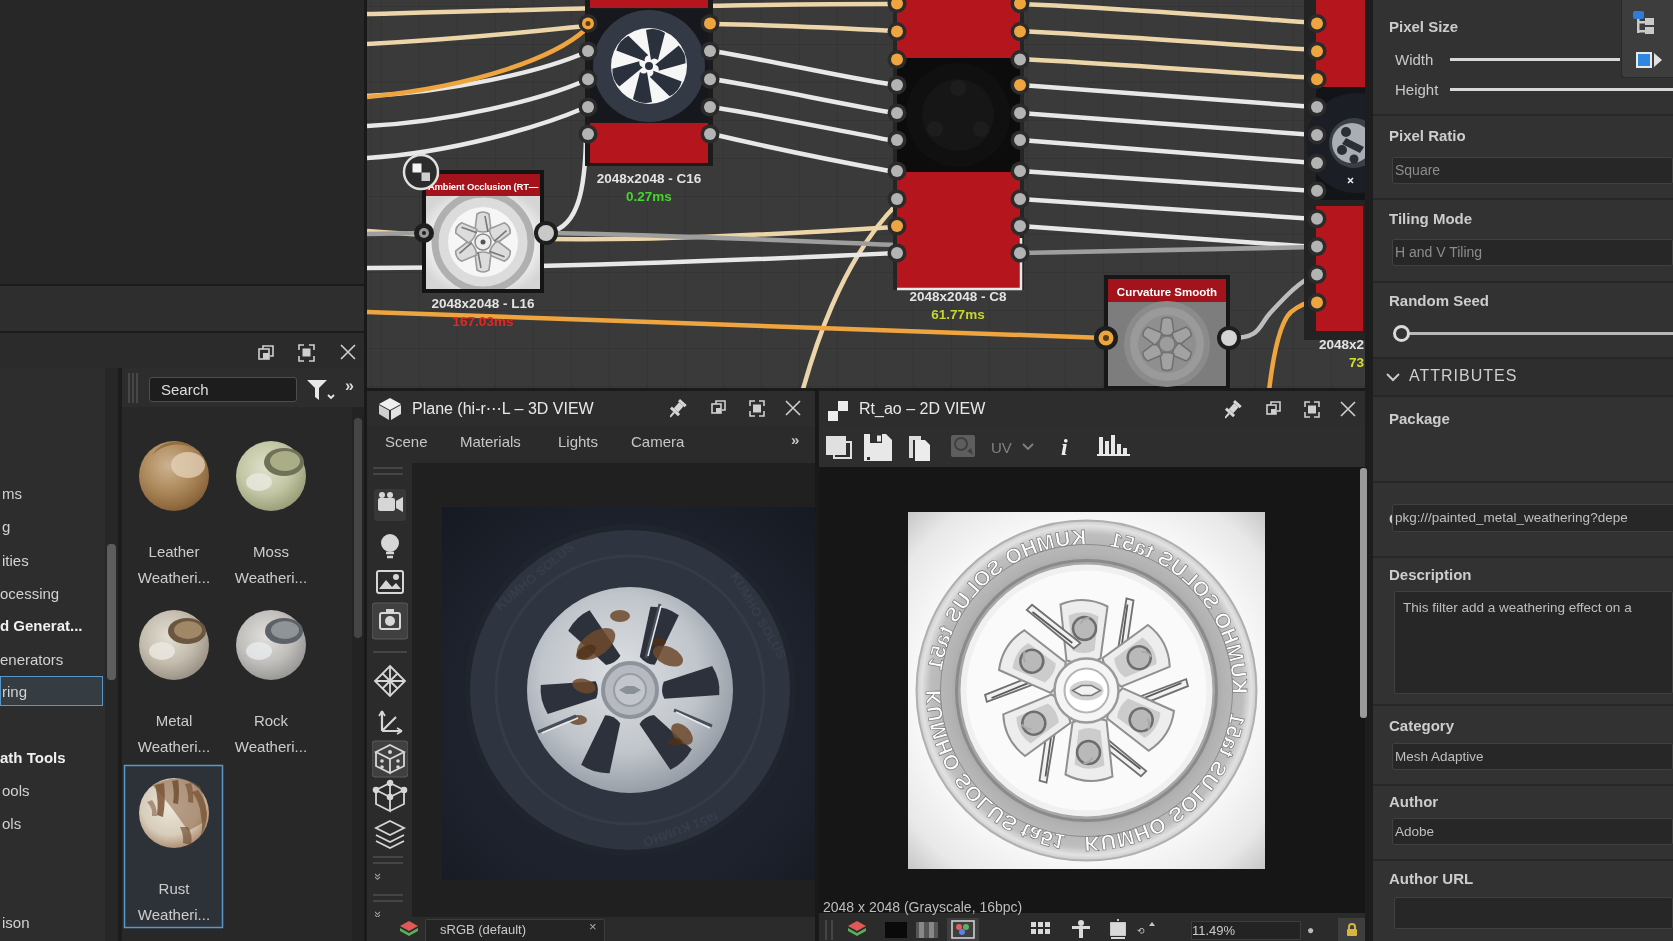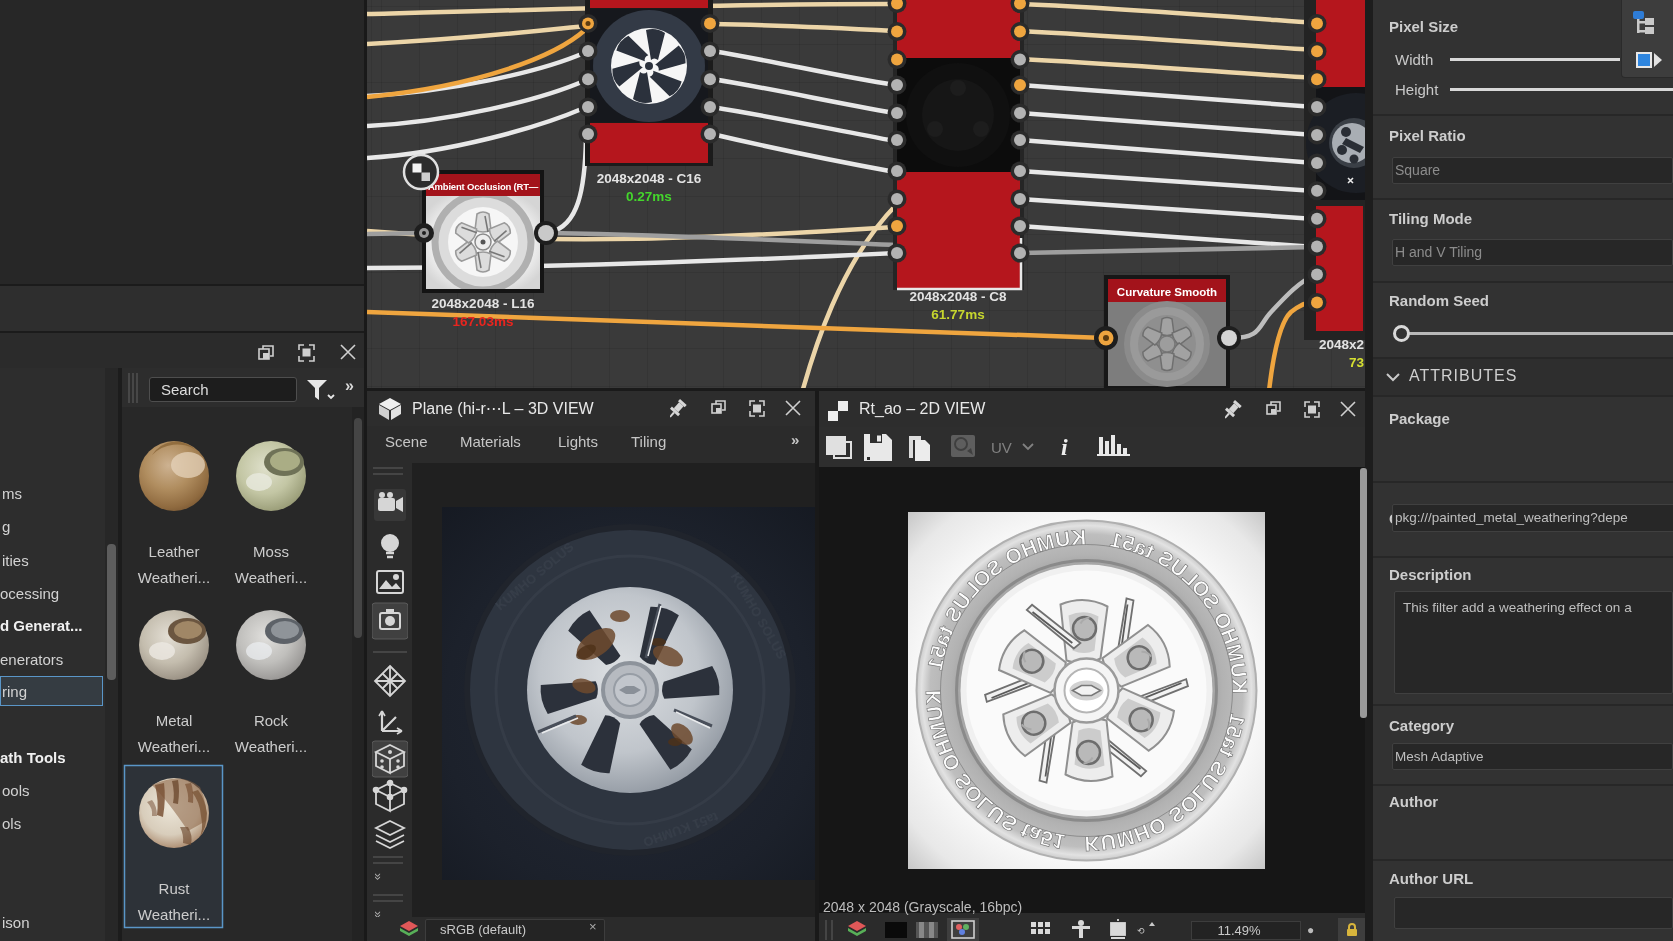--- a/index.html
+++ b/index.html
@@ -475,21 +475,21 @@
         </g>
     <g transform="translate(114,0)">
           <path d="M2 2 l14 14 M16 2 l-14 14"></path>
         </g>
   </svg>
 
   <div class="abs" style="left:0;top:35px;width:448px;height:33px;background:#2b2b2b;color:#c6c6c6;font-size:15px">
     <span class="abs" style="left:18px;top:7px">Scene</span>
     <span class="abs" style="left:93px;top:7px">Materials</span>
     <span class="abs" style="left:191px;top:7px">Lights</span>
-    <span class="abs" style="left:264px;top:7px">Tiling</span>
+    <span class="abs" style="left:264px;top:7px">Camera</span>
     <span class="abs" style="left:424px;top:5px;font-weight:bold">»</span>
   </div>
 
   <div class="abs" style="left:0;top:68px;width:45px;height:482px;background:#2b2b2b"></div>
   <div class="abs" style="left:6px;top:76px;width:30px;height:2px;background:#454545"></div>
   <div class="abs" style="left:6px;top:82px;width:30px;height:2px;background:#454545"></div>
   <svg class="abs" style="left:5px;top:94px" width="36" height="456" viewBox="0 0 36 456" fill="#d6d6d6">
 
     <rect x="2" y="4" width="32" height="32" rx="3" fill="#383838"></rect>
     <rect x="6" y="13" width="17" height="13" rx="2" fill="#d6d6d6"></rect>
@@ -800,21 +800,21 @@
         </g>
     <g fill="none" stroke="#d9d9d9" stroke-width="1.8">
           <rect x="292" y="5" width="14" height="12" fill="#d9d9d9"></rect>
           <path d="M299 3 v-2 M292 20 h14"></path>
         </g>
     <g fill="#c9c9c9" font-size="9">
           <text x="318" y="16">⟲</text>
           <path d="M330 8 l3 -4 l3 4 z"></path>
         </g>
   </svg>
-  <div class="abs" style="left:372px;top:530px;width:110px;height:19px;background:#232323;border:1px solid #3d3d3d;color:#c9c9c9;font-size:13px;line-height:18px;text-align:center;padding-right:14px">11.49%</div>
+  <div class="abs" style="left:372px;top:530px;width:110px;height:19px;background:#232323;border:1px solid #3d3d3d;color:#c9c9c9;font-size:13px;line-height:18px;text-align:left;padding-right:14px">11.49%</div>
   <div class="abs" style="left:488px;top:532px;color:#bbb;font-size:12px">●</div>
   <div class="abs" style="left:519px;top:527px;width:27px;height:23px;background:#3e3e3e"></div>
   <svg class="abs" style="left:525px;top:531px" width="16" height="16" viewBox="0 0 16 16">
     <rect x="3" y="7" width="10" height="7" rx="1" fill="#d8b53c"></rect>
     <path d="M5 7 V5 a3 3 0 0 1 6 0 V7" fill="none" stroke="#d8b53c" stroke-width="2"></path>
   </svg>
 </div>
 
 <div class="abs" style="left:1365px;top:0;width:8px;height:941px;background:#1d1d1d"></div>
 <div class="abs" id="props" style="left:1373px;top:0;width:300px;height:941px;background:#323232;overflow:hidden">
@@ -846,20 +846,21 @@
   <div class="lbl" style="left:16px;top:510px;font-weight:bold;color:#cdcdcd">Graph instance</div>
   <div class="field" style="left:19px;top:504px;width:308px;height:28px">pkg:///painted_metal_weathering?depe</div>
   <div class="abs" style="left:0;top:556px;width:300px;height:2px;background:#272727"></div>
   <div class="lbl" style="left:16px;top:566px;font-weight:bold;color:#cdcdcd">Description</div>
   <div class="field" style="left:21px;top:591px;width:279px;height:103px;line-height:16px;padding-top:8px;padding-left:8px">This filter add a weathering effect on a</div>
   <div class="abs" style="left:0;top:704px;width:300px;height:2px;background:#272727"></div>
   <div class="lbl" style="left:16px;top:717px;font-weight:bold;color:#cdcdcd">Category</div>
   <div class="field" style="left:19px;top:743px;width:281px;height:27px">Mesh Adaptive</div>
   <div class="abs" style="left:0;top:784px;width:300px;height:2px;background:#272727"></div>
   <div class="lbl" style="left:16px;top:793px;font-weight:bold;color:#cdcdcd">Author</div>
+  <div class="field" style="left:19px;top:818px;width:281px;height:27px">Adobe</div>
   <div class="abs" style="left:0;top:859px;width:300px;height:2px;background:#272727"></div>
   <div class="lbl" style="left:16px;top:870px;font-weight:bold;color:#cdcdcd">Author URL</div>
   <div class="field" style="left:21px;top:897px;width:279px;height:32px"></div>
 
   <div class="abs" style="left:248px;top:0;width:52px;height:78px;background:#3d3d3d;border-left:1px solid #2a2a2a;border-bottom:1px solid #2a2a2a;border-radius:0 0 0 4px"></div>
   <svg class="abs" style="left:258px;top:10px" width="42" height="62" viewBox="0 0 42 62">
     <rect x="2" y="1" width="11" height="8" rx="2" fill="#2e7cd6"></rect>
     <rect x="6" y="9" width="2.5" height="14" fill="#c9c9c9"></rect>
     <rect x="6" y="11" width="8" height="2.5" fill="#c9c9c9"></rect>
     <rect x="6" y="20" width="8" height="2.5" fill="#c9c9c9"></rect>

